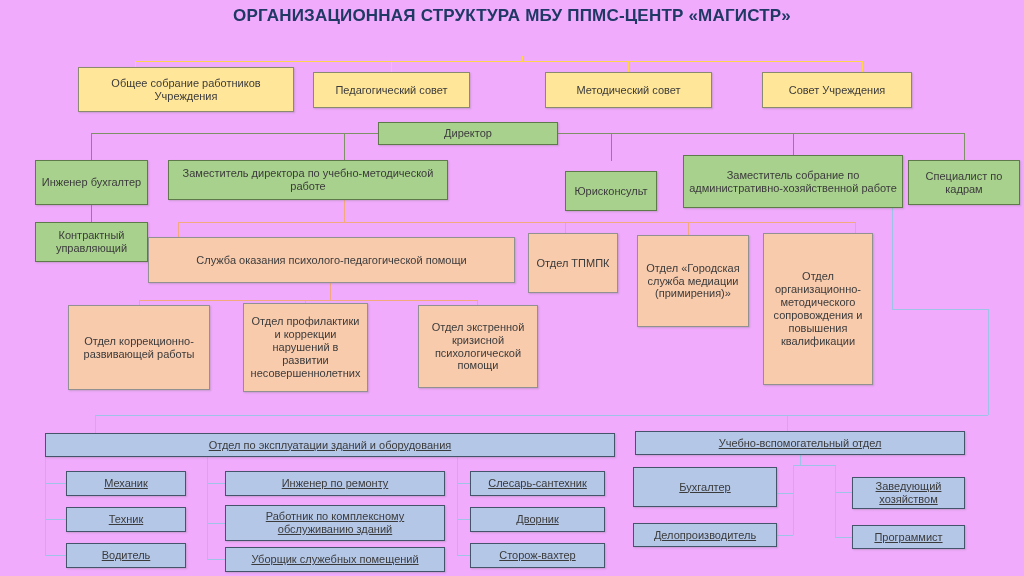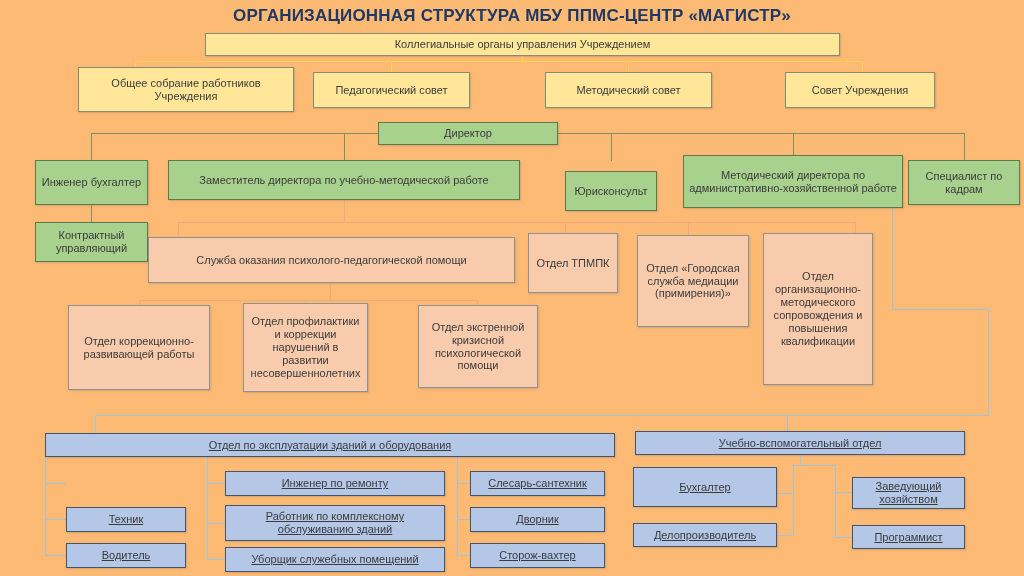--- a/index.html
+++ b/index.html
@@ -1,18 +1,18 @@
 <!DOCTYPE html>
 <html><head>
 <meta charset="utf-8">
 <style>
   html,body{margin:0;padding:0;background:#ffffff;}
   #canvas{
     position:relative;width:1024px;height:576px;overflow:hidden;
-    background:#fdba74;font-family:"Liberation Sans",sans-serif;
+    background:#f0abfc;font-family:"Liberation Sans",sans-serif;
   }
   .title{
     position:absolute;left:0;top:6px;width:100%;text-align:center;
     font-size:17px;font-weight:bold;color:#1F3864;letter-spacing:.2px;
   }
   .box{
     position:absolute;box-sizing:border-box;border:1px solid #808080;
     display:flex;align-items:center;justify-content:center;text-align:center;
     font-size:11px;line-height:1.18;color:#3b3b3b;padding:1px 4px;
     box-shadow:1px 1px 1.5px rgba(120,120,120,.30);
@@ -84,44 +84,44 @@
   <div class="hl c-b" style="left:793px;top:465px;width:42px"></div>
   <div class="vl c-b" style="left:793px;top:465px;height:70px"></div>
   <div class="vl c-b" style="left:835px;top:465px;height:72px"></div>
   <div class="hl c-b" style="left:777px;top:493px;width:16px"></div>
   <div class="hl c-b" style="left:777px;top:535px;width:16px"></div>
   <div class="hl c-b" style="left:835px;top:492px;width:17px"></div>
   <div class="hl c-b" style="left:835px;top:537px;width:17px"></div>
 
   <div class="title">ОРГАНИЗАЦИОННАЯ СТРУКТУРА МБУ ППМС-ЦЕНТР «МАГИСТР»</div>
 
-  <div class="box yellow" style="left:205px;top:33px;width:635px;height:23px">Коллегиальные органы управления Учреждением</div>
   <div class="box yellow" style="left:78px;top:67px;width:216px;height:45px">Общее собрание работников Учреждения</div>
   <div class="box yellow" style="left:313px;top:72px;width:157px;height:36px">Педагогический совет</div>
   <div class="box yellow" style="left:545px;top:72px;width:167px;height:36px">Методический совет</div>
-  <div class="box yellow" style="left:785px;top:72px;width:150px;height:36px">Совет Учреждения</div>
+  <div class="box yellow" style="left:762px;top:72px;width:150px;height:36px">Совет Учреждения</div>
 
   <div class="box green" style="left:378px;top:122px;width:180px;height:23px">Директор</div>
   <div class="box green" style="left:35px;top:160px;width:113px;height:45px">Инженер бухгалтер</div>
-  <div class="box green" style="left:168px;top:160px;width:352px;height:40px">Заместитель директора по учебно-методической работе</div>
+  <div class="box green" style="left:168px;top:160px;width:280px;height:40px">Заместитель директора по учебно-методической работе</div>
   <div class="box green" style="left:565px;top:171px;width:92px;height:40px">Юрисконсульт</div>
-  <div class="box green" style="left:683px;top:155px;width:220px;height:53px">Методический директора по административно-хозяйственной работе</div>
+  <div class="box green" style="left:683px;top:155px;width:220px;height:53px">Заместитель собрание по административно-хозяйственной работе</div>
   <div class="box green" style="left:908px;top:160px;width:112px;height:45px">Специалист по кадрам</div>
   <div class="box green" style="left:35px;top:222px;width:113px;height:40px">Контрактный управляющий</div>
 
   <div class="box orange" style="left:148px;top:237px;width:367px;height:46px">Служба оказания психолого-педагогической помощи</div>
   <div class="box orange" style="left:528px;top:233px;width:90px;height:60px">Отдел ТПМПК</div>
   <div class="box orange" style="left:637px;top:235px;width:112px;height:92px">Отдел «Городская служба медиации (примирения)»</div>
   <div class="box orange" style="left:763px;top:233px;width:110px;height:152px">Отдел организационно-методического сопровождения и повышения квалификации</div>
   <div class="box orange" style="left:68px;top:305px;width:142px;height:85px">Отдел коррекционно-развивающей работы</div>
   <div class="box orange" style="left:243px;top:303px;width:125px;height:89px">Отдел профилактики и коррекции нарушений в развитии несовершеннолетних</div>
   <div class="box orange" style="left:418px;top:305px;width:120px;height:83px">Отдел экстренной кризисной психологической помощи</div>
 
   <div class="box blue" style="left:45px;top:433px;width:570px;height:24px">Отдел по эксплуатации зданий и оборудования</div>
   <div class="box blue" style="left:635px;top:431px;width:330px;height:24px">Учебно-вспомогательный отдел</div>
+  <div class="box blue" style="left:66px;top:471px;width:120px;height:25px">Механик</div>
   <div class="box blue" style="left:66px;top:507px;width:120px;height:25px">Техник</div>
   <div class="box blue" style="left:66px;top:543px;width:120px;height:25px">Водитель</div>
   <div class="box blue" style="left:225px;top:471px;width:220px;height:25px">Инженер по ремонту</div>
   <div class="box blue" style="left:225px;top:547px;width:220px;height:25px">Уборщик служебных помещений</div>
   <div class="box blue" style="left:225px;top:505px;width:220px;height:36px">Работник по комплексному обслуживанию зданий</div>
   <div class="box blue" style="left:470px;top:471px;width:135px;height:25px">Слесарь-сантехник</div>
   <div class="box blue" style="left:470px;top:507px;width:135px;height:25px">Дворник</div>
   <div class="box blue" style="left:470px;top:543px;width:135px;height:25px">Сторож-вахтер</div>
   <div class="box blue" style="left:633px;top:467px;width:144px;height:40px">Бухгалтер</div>
   <div class="box blue" style="left:633px;top:523px;width:144px;height:24px">Делопроизводитель</div>

